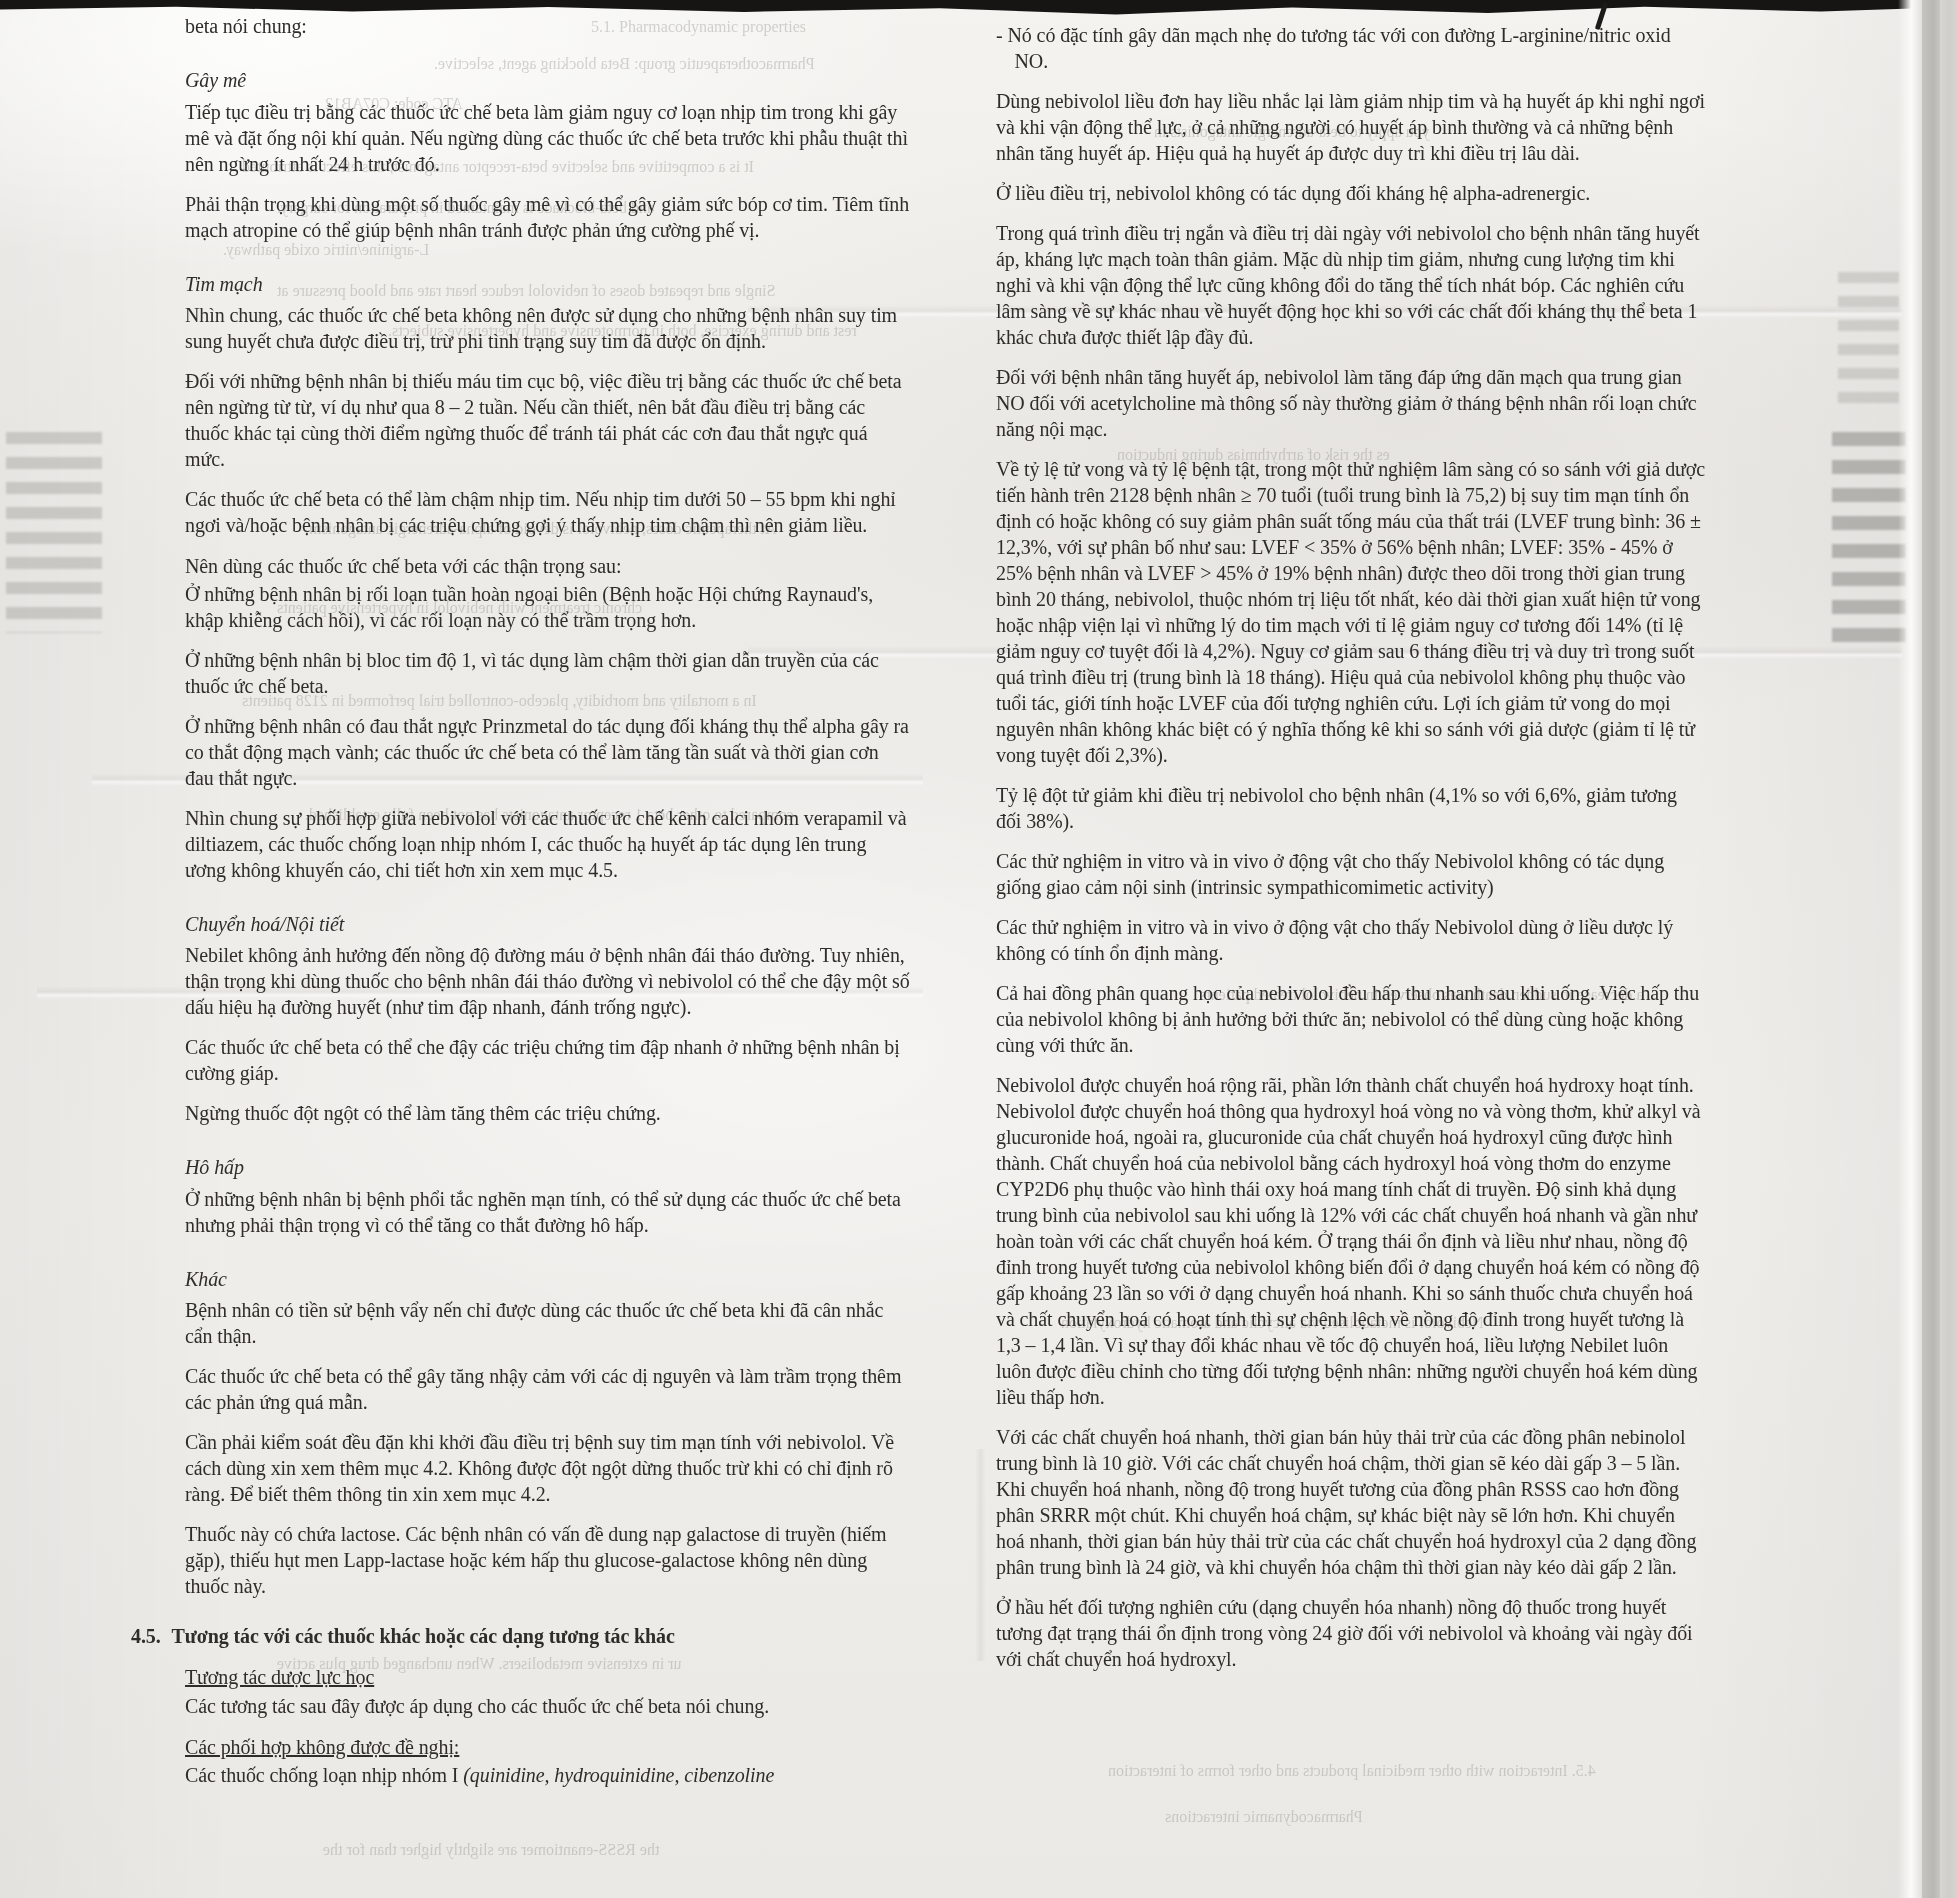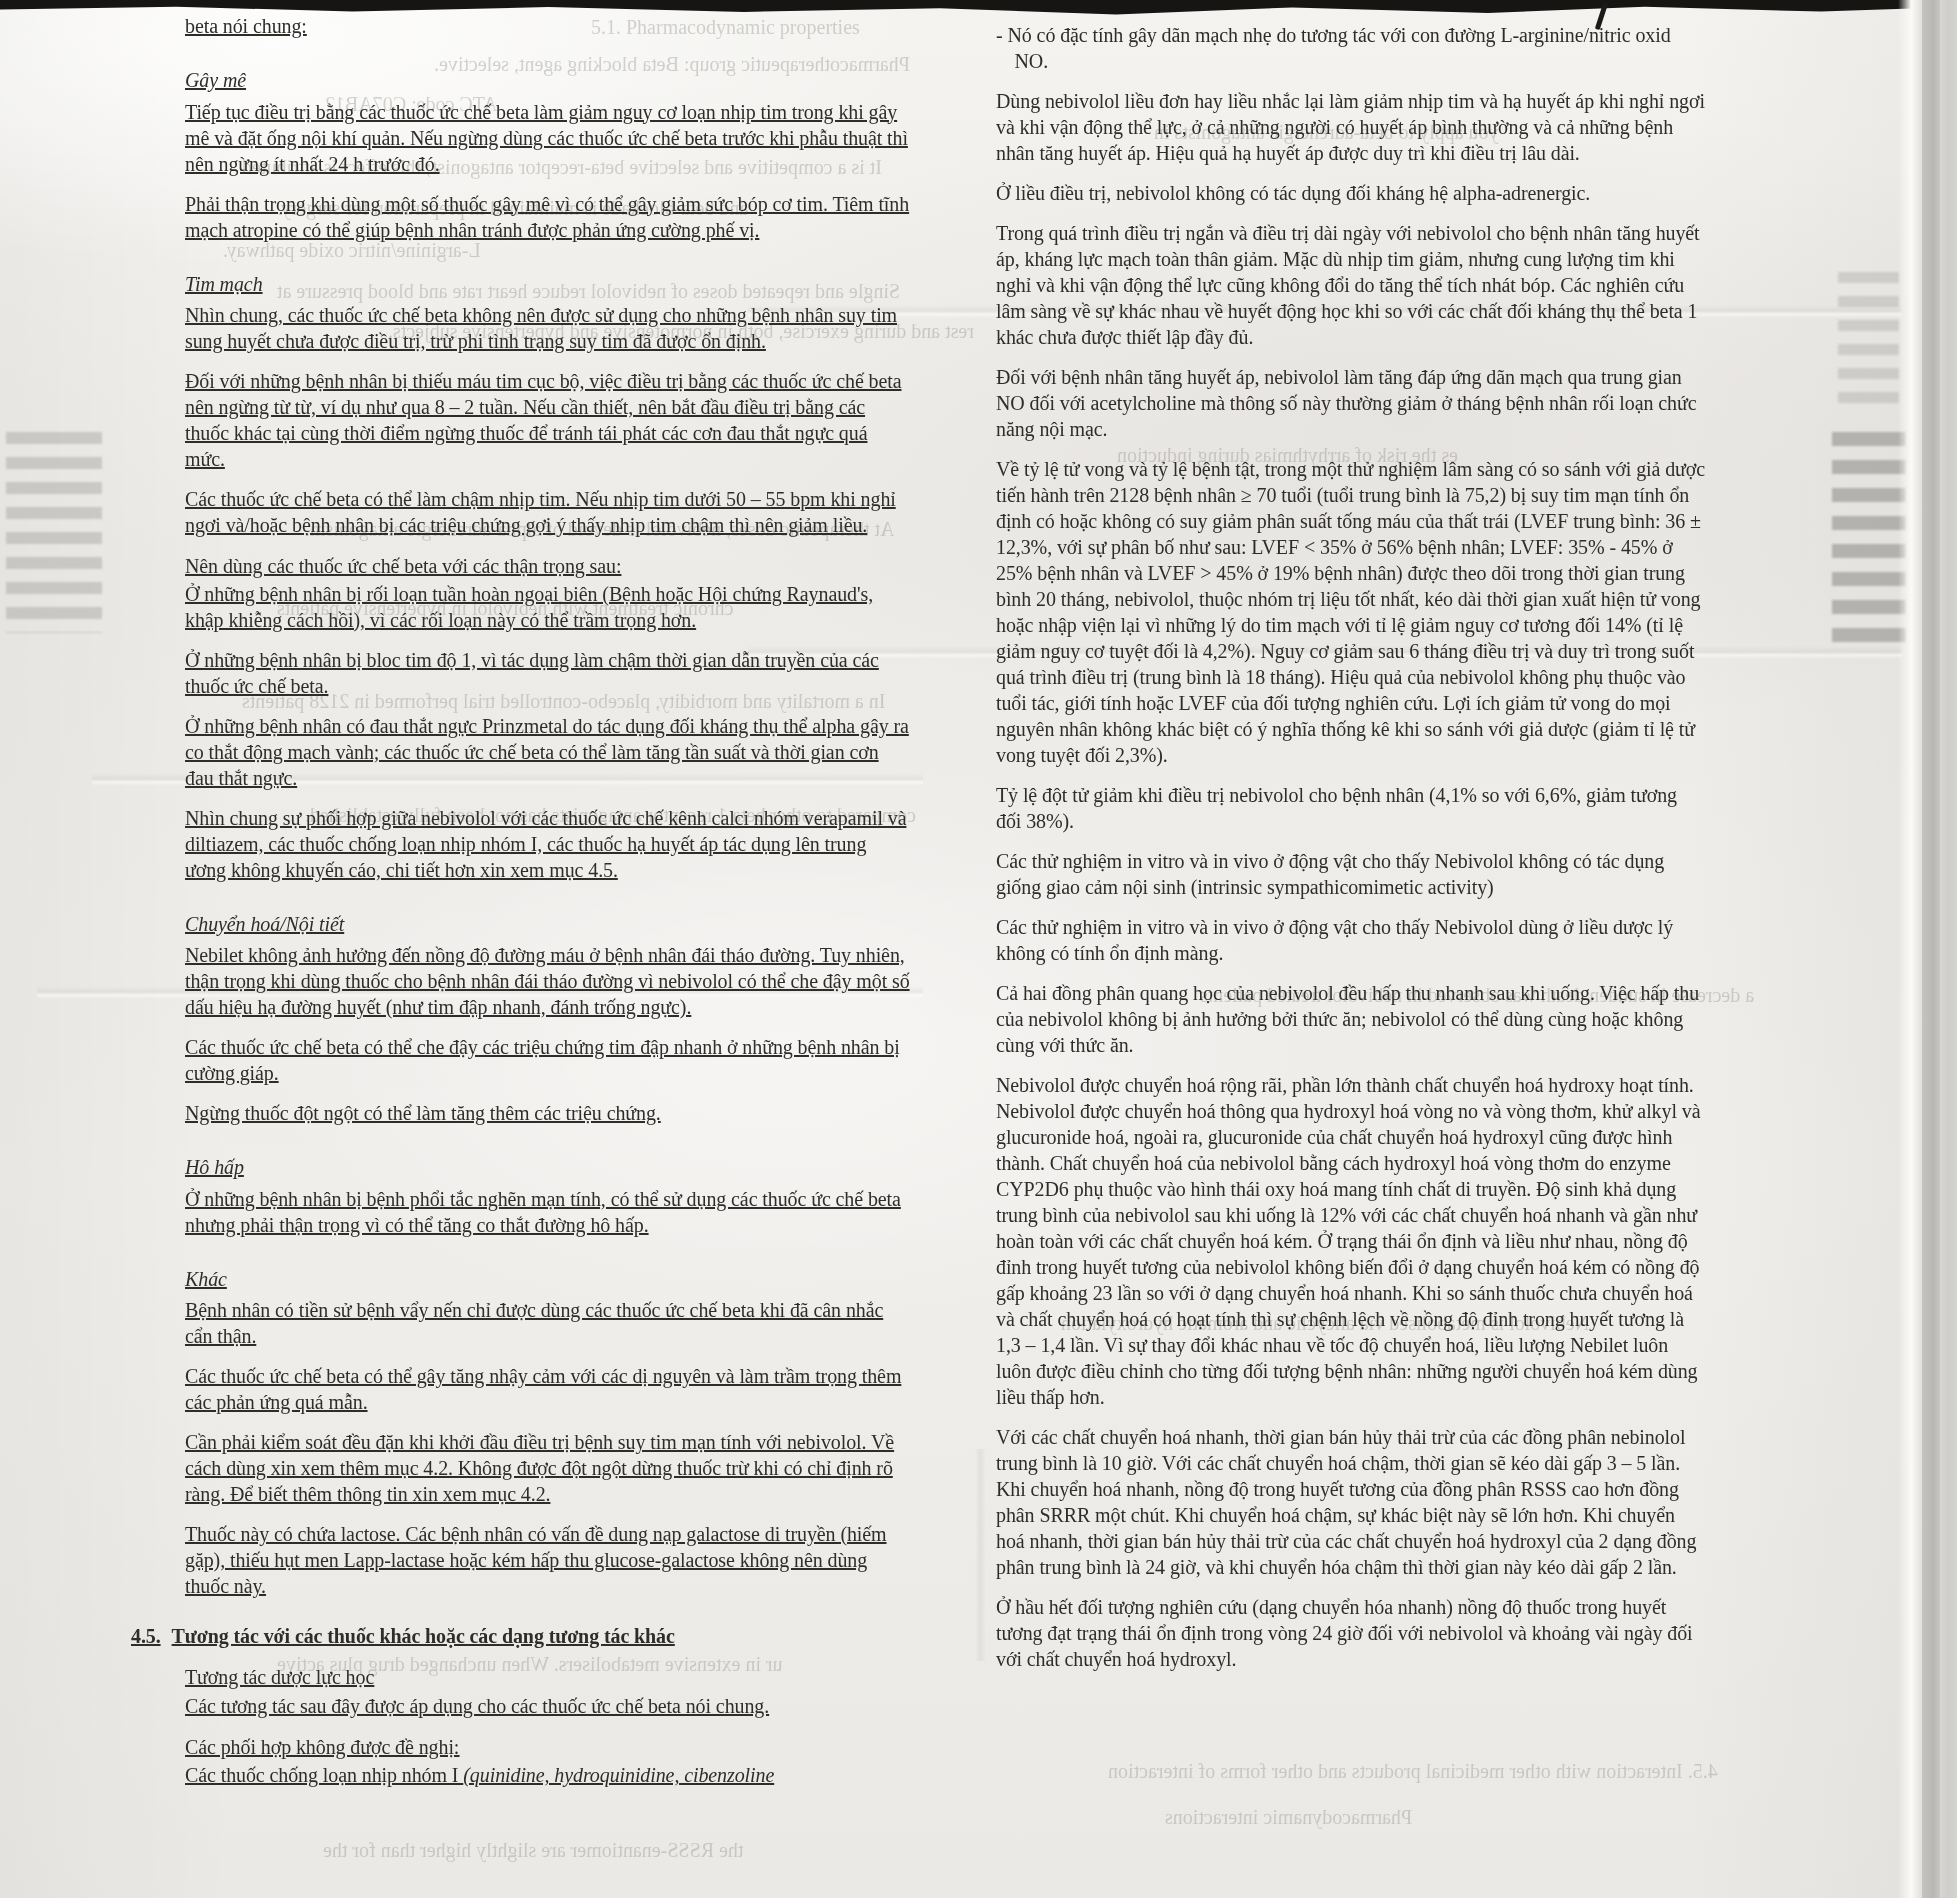--- a/index.html
+++ b/index.html
@@ -11,21 +11,21 @@
       radial-gradient(923px 332px at 14% 2%, rgba(255,255,255,0.85), rgba(255,255,255,0) 70%),
       radial-gradient(1292px 554px at 72% 22%, rgba(60,55,50,0.05), rgba(0,0,0,0) 60%),
       radial-gradient(831px 461px at 40% 55%, rgba(255,255,255,0.45), rgba(255,255,255,0) 65%),
       linear-gradient(90deg, rgba(0,0,0,0.03), rgba(0,0,0,0) 12%, rgba(0,0,0,0) 86%, rgba(0,0,0,0.04)),
       linear-gradient(180deg,#f4f3f0,#edebe8 30%,#f0eeeb 62%,#ebe9e6);
     font-family:"Liberation Serif","DejaVu Serif",serif;
     color:#2f2d2a;
   }
   
   .col{position:absolute;top:0;font-size:20px;line-height:26px;letter-spacing:-0.1px;z-index:4;}
-  .col-left{left:185px;width:725px;padding-top:13px;text-decoration:underline;}
+  .col-left{left:185px;width:725px;padding-top:13px;}
   .col-right{left:996px;width:711px;padding-top:22px;}
   .para{margin:0 0 14px 0;}
   .h-italic{font-style:italic;margin:28px 0 5.5px 0;}
   .tight-b{margin-bottom:1.8px;margin-top:15px;}
   .tight-t{margin-top:0;}
   .section{font-weight:bold;margin:24px 0 3.7px 0;text-indent:-54px;}
   .section .num{padding-right:11px;}
   .u{text-decoration:underline;margin:14.8px 0 2.8px 0;}
   .dash-hang{padding-left:18.5px;text-indent:-18.5px;}
   .i{font-style:italic;margin-top:44px;}
@@ -34,21 +34,21 @@
     position:absolute;top:0;left:0;width:1958px;height:16.6px;background:#161514;z-index:5;
     clip-path:polygon(0 0,100% 0,100% 42%,93% 70%,84% 40%,76% 78%,66% 45%,57% 88%,48% 50%,38% 72%,28% 42%,18% 70%,9% 40%,0 58%);
   }
   .tick{position:absolute;left:1599px;top:1.8px;width:4.6px;height:28px;background:#1b1a19;transform:rotate(18deg);z-index:5;border-radius:1.8px;}
   .edge-hl{position:absolute;top:0;left:1898px;width:24px;height:1898px;z-index:6;
     background:linear-gradient(90deg,rgba(255,255,255,0),#fbfaf8 55%,#e2e0dd);}
   .edge-shadow{position:absolute;top:0;left:1922px;width:18.5px;height:1898px;z-index:6;
     background:linear-gradient(90deg,#c6c4c1,#b9b7b4 60%,#cbc9c6);}
   .edge-outer{position:absolute;top:0;left:1940px;width:17.5px;height:1898px;z-index:6;
     background:linear-gradient(90deg,#d8d6d3,#cfcecb 50%,#d7d5d2);}
-  .ghost{position:absolute;color:#96948e;opacity:0.40;font-size:20px;line-height:24px;
+  .ghost{position:absolute;color:#96948e;opacity:0.40;font-size:16px;line-height:24px;
     white-space:nowrap;filter:blur(0.6px);z-index:1;}
   .mir{transform:scaleX(-1);}
   .bars{position:absolute;z-index:1;filter:blur(0.9px);}
   .bars-left{left:5.5px;top:432px;width:96px;height:201px;
     background:repeating-linear-gradient(180deg,rgba(150,150,146,0.38) 0 12px,rgba(0,0,0,0) 12px 25px);}
   .bars-right-dark{left:1832px;top:432px;width:74px;height:220px;
     background:repeating-linear-gradient(180deg,rgba(110,110,106,0.42) 0 14px,rgba(0,0,0,0) 14px 28px);}
   .bars-right-light{left:1838px;top:272px;width:61px;height:138px;
     background:repeating-linear-gradient(180deg,rgba(140,140,136,0.28) 0 11px,rgba(0,0,0,0) 11px 24px);}
   .crease{position:absolute;z-index:2;pointer-events:none;}

